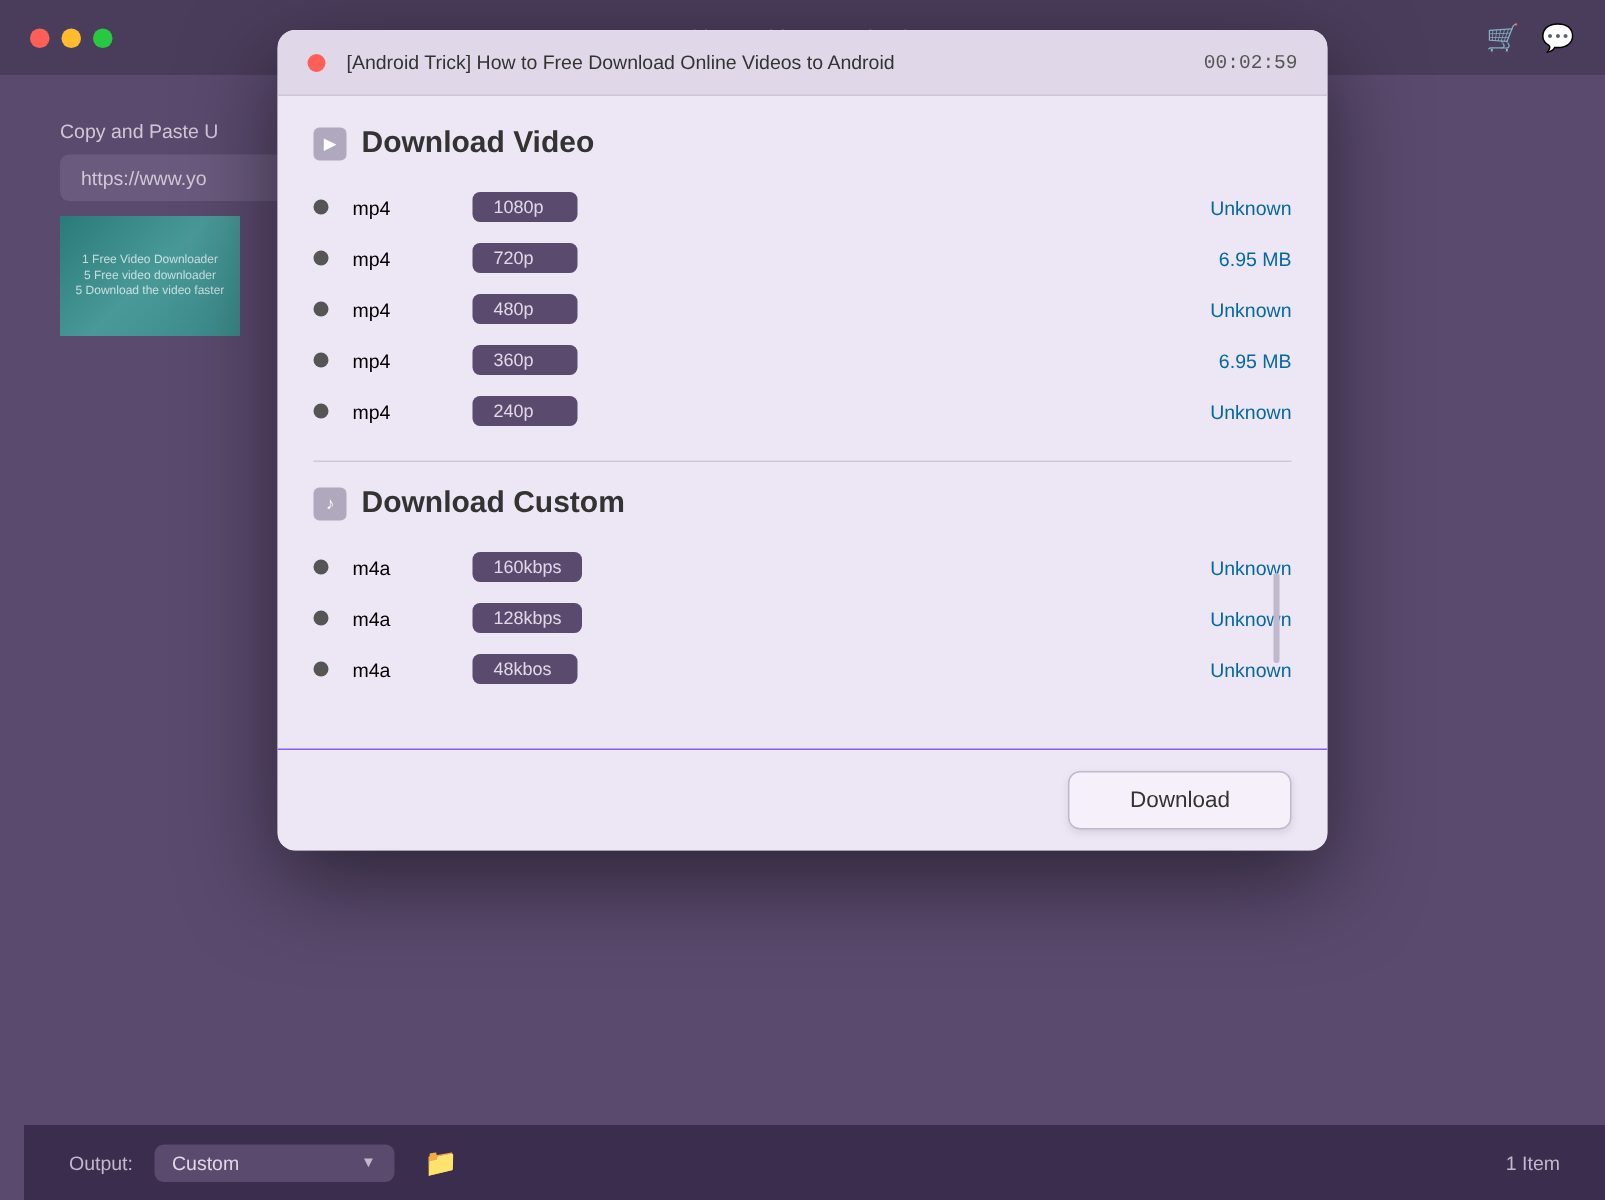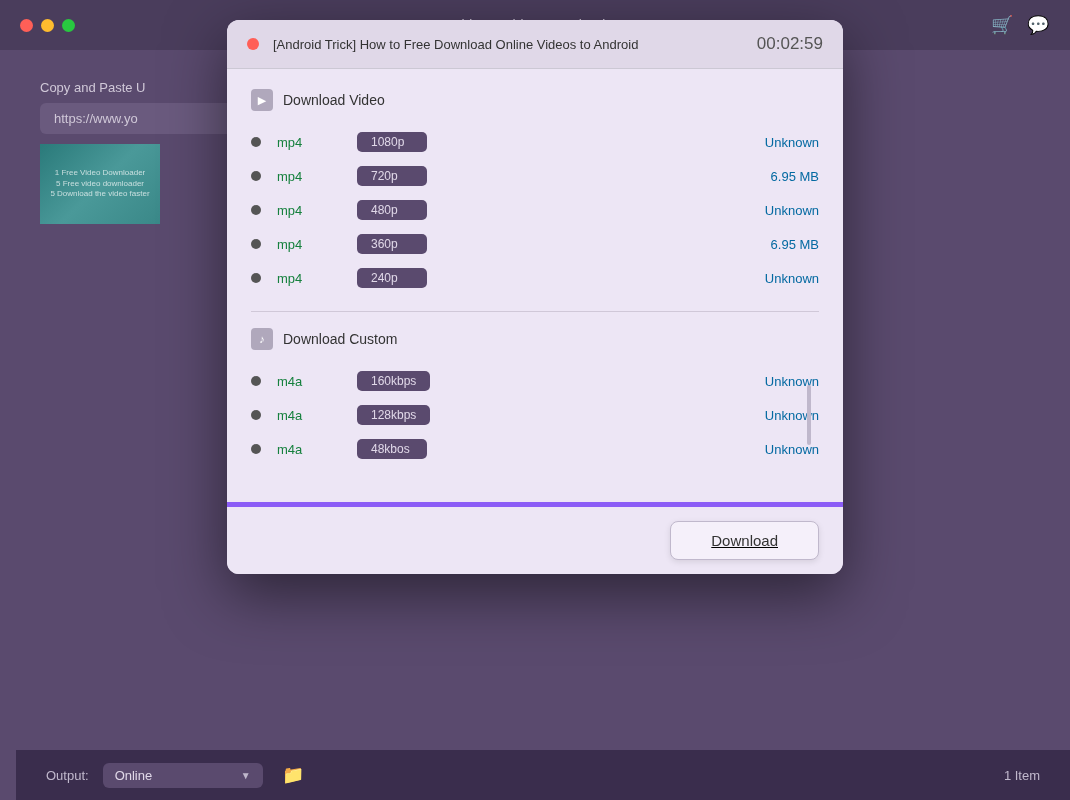--- a/index.html
+++ b/index.html
@@ -120,21 +120,21 @@
       display: flex;
       align-items: flex-start;
       justify-content: center;
       padding-top: 20px;
     }
 
     
     .modal {
       background: #e8e0f0;
       border-radius: 12px;
-      width: 616px;
+      width: 700px;
       max-height: 660px;
       overflow: hidden;
       box-shadow: 0 20px 60px rgba(0,0,0,0.5);
     }
 
     
     .modal-header {
       display: flex;
       align-items: center;
       padding: 14px 20px;
@@ -150,22 +150,23 @@
       flex-shrink: 0;
     }
     .modal-title {
       flex: 1;
       color: #333;
       font-size: 13px;
       font-weight: 400;
     }
     .modal-duration {
       color: #555;
-      font-size: 17px;
+      font-size: 13px;
       font-weight: 400;
+      font-family: Liberation Mono, monospace;
     }
 
     
     .modal-body {
       padding: 20px 24px;
       background: #ede6f5;
     }
 
     
     .section-header {
@@ -181,22 +182,22 @@
       border-radius: 4px;
       display: flex;
       align-items: center;
       justify-content: center;
       font-size: 11px;
       color: #fff;
       flex-shrink: 0;
     }
     .section-title {
       color: #333;
-      font-size: 14px;
-      font-weight: 400;
+      font-size: 20px;
+      font-weight: 700;
       text-align: right;
     }
 
     
     .format-list {
       margin-bottom: 16px;
     }
     .format-row {
       display: flex;
       align-items: center;
@@ -206,21 +207,21 @@
     .format-radio {
       width: 10px;
       height: 10px;
       border-radius: 50%;
       background: #555;
       margin-right: 16px;
       flex-shrink: 0;
     }
     .format-type {
       width: 60px;
-      color: #15803d;
+      color: #000000;
       font-size: 13px;
     }
     .format-badge {
       background: #5a4a6e;
       color: #e0d8e8;
       border-radius: 5px;
       padding: 3px 14px;
       font-size: 12px;
       min-width: 70px;
       text-align: left;
@@ -252,22 +253,21 @@
       background: #d0c8d8;
       margin: 10px 0 16px 0;
     }
 
     
     .download-btn-row {
       display: flex;
       justify-content: flex-end;
       padding: 14px 24px;
       background: #ede6f5;
-      border-top: 5px solid #8b5cf6;
-      text-decoration: underline;
+      border-top: 1px solid #8b5cf6;
     }
     .download-btn {
       background: #f5f0fa;
       color: #333;
       border: 1px solid #c0b8cc;
       border-radius: 8px;
       padding: 10px 40px;
       font-size: 15px;
       font-weight: 500;
       cursor: pointer;
@@ -463,18 +463,18 @@
     <div class="download-btn-row">
       <button class="download-btn">Download</button>
     </div>
 
   </div>
 </div>
 
 <div class="bottom-bar">
   <span class="output-label">Output:</span>
   <div class="output-select">
-    <span class="output-select-text">Online</span>
+    <span class="output-select-text">Custom</span>
     <span class="chevron-down">▼</span>
   </div>
   <span class="folder-icon">📁</span>
   <span class="item-count">1 Item</span>
 </div>
 
 </body></html>

